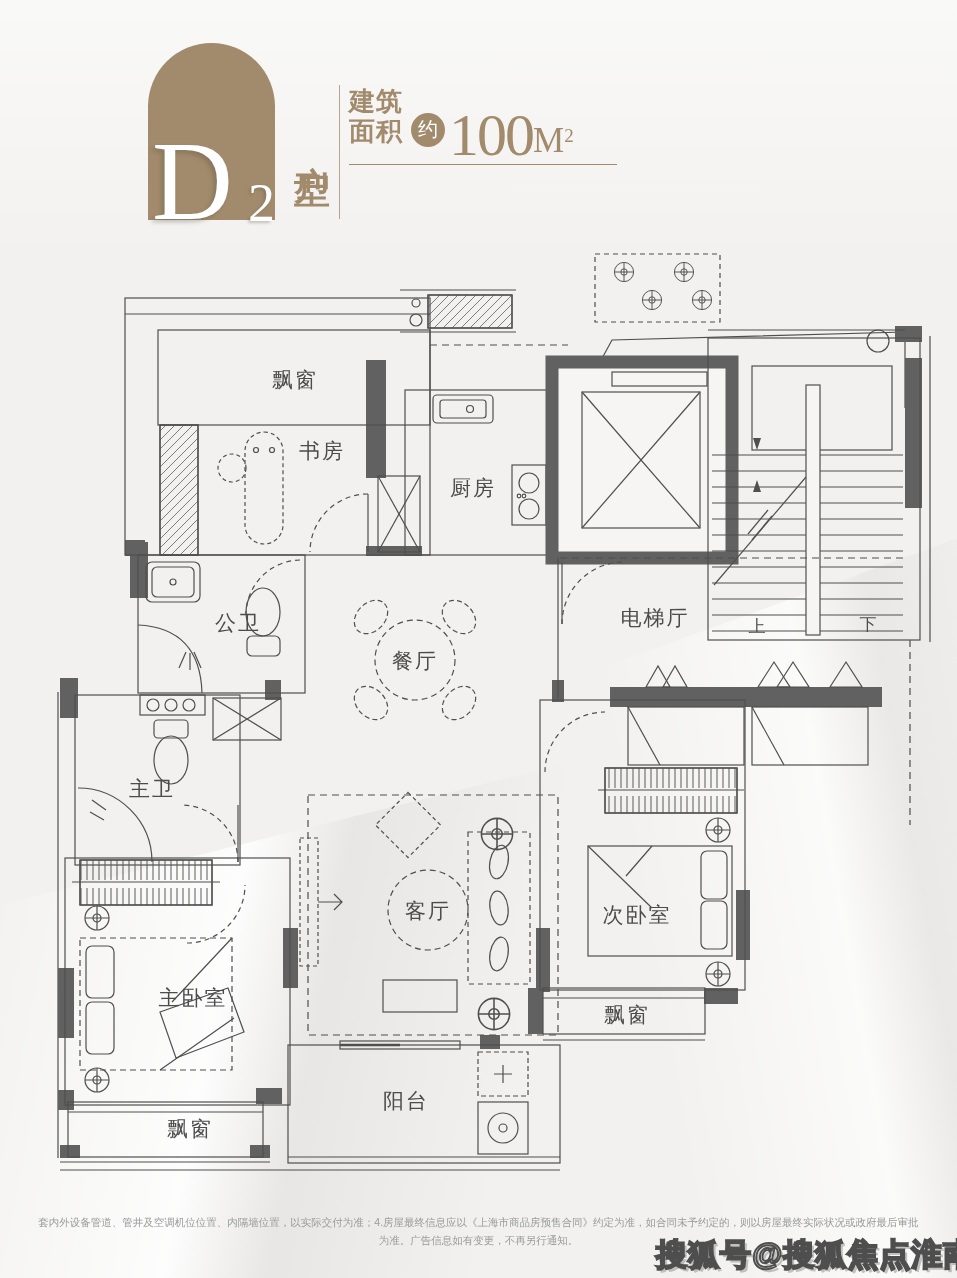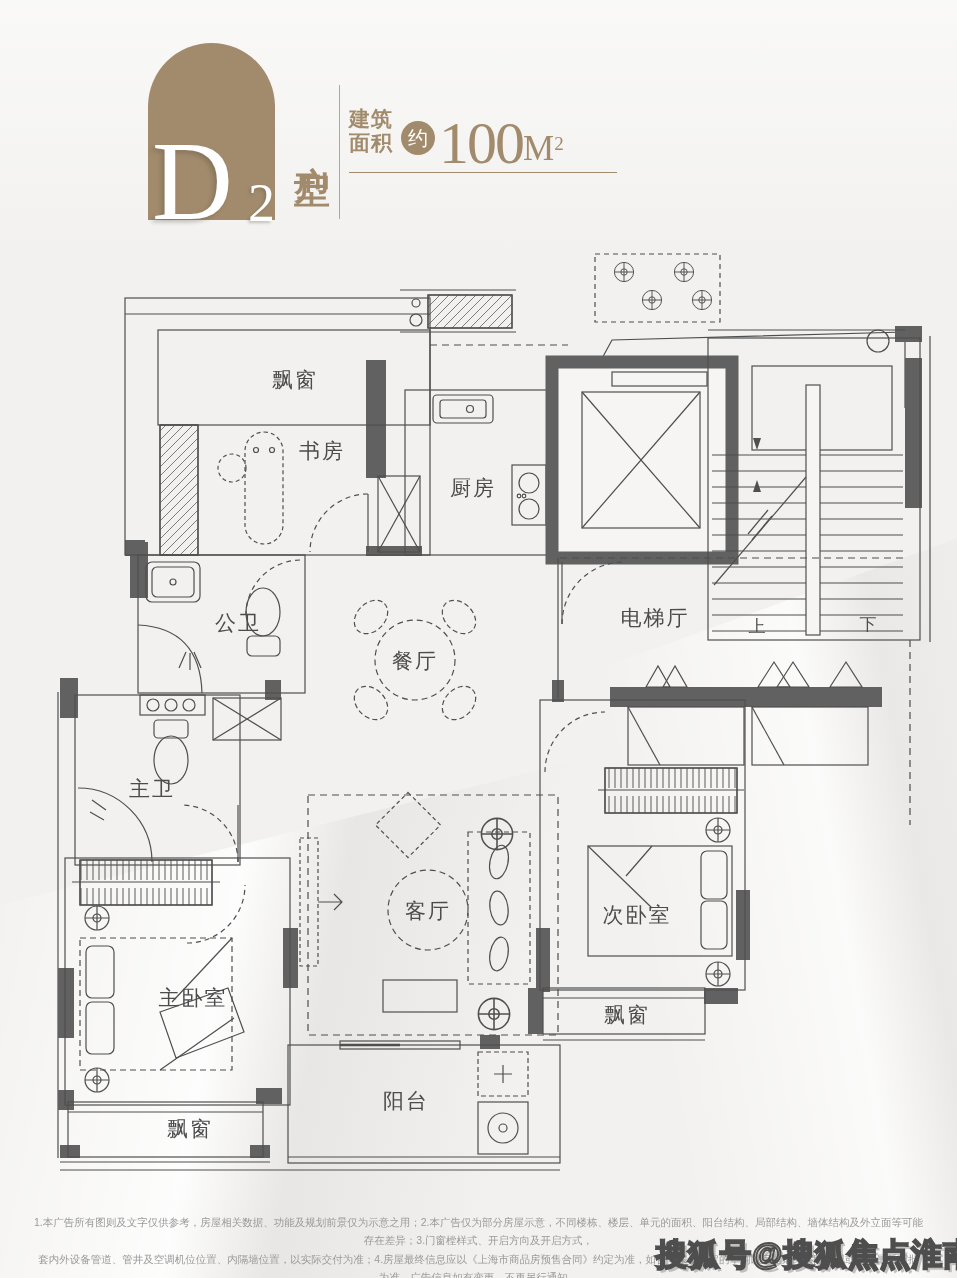--- a/index.html
+++ b/index.html
@@ -28,22 +28,22 @@
     color:#ffffff;text-shadow:-3px 3px 4px rgba(90,80,66,.35);}
   .code-digit{position:absolute;left:130px;bottom:0px;
     font-family:"Liberation Serif",serif;font-size:54px;line-height:.8;
     color:#ffffff;text-shadow:-2px 2px 3px rgba(90,80,66,.3);}
   .code-suffix{position:absolute;left:176px;top:94px;
     writing-mode:vertical-rl;font-size:36px;line-height:1;letter-spacing:6px;
     color:#a28b6c;font-family:"Liberation Serif",serif;font-weight:bold;}
   .vline{position:absolute;left:221px;top:42px;width:1px;height:134px;background:#a28b6c;opacity:.75;}
   .hright{position:absolute;left:231px;top:44px;width:282px;color:#a28b6c;}
   .hrow1{display:flex;align-items:flex-end;}
-  .area-label{font-size:21px;line-height:1.15;padding-bottom:13px;letter-spacing:1px;
-    font-family:"Liberation Serif",serif;font-weight:bold;margin-top:20px;}
+  .area-label{font-size:26px;line-height:1.15;padding-bottom:13px;letter-spacing:1px;
+    font-family:"Liberation Serif",serif;font-weight:bold;}
   .approx-circle{width:34px;height:34px;border-radius:50%;background:#a28b6c;color:#fff;
     font-size:20px;display:flex;align-items:center;justify-content:center;
     margin:0 4px 13px 8px;font-family:"Liberation Serif",serif;}
   .area-value{font-family:"Liberation Serif",serif;font-size:60px;line-height:.82;letter-spacing:-2px;}
   .area-unit{font-family:"Liberation Serif",serif;font-size:35px;line-height:1;padding-bottom:2px;}
   .area-unit sup{font-size:19px;vertical-align:10px;}
   .hunderline{border-bottom:1px solid #a28b6c;margin-top:4px;width:268px;}
   .layout-summary{font-family:"Liberation Serif",serif;font-weight:bold;
     font-size:41px;letter-spacing:4px;margin-top:12px;white-space:nowrap;}
 
@@ -341,17 +341,16 @@
     <text class="rm" x="428" y="678">客厅</text>
     <text class="rm" x="637" y="682">次卧室</text>
     <text class="rm" x="193" y="765">主卧室</text>
     <text class="rm" x="627" y="782">飘窗</text>
     <text class="rm" x="190" y="896">飘窗</text>
     <text class="rm" x="406" y="868">阳台</text>
   </g>
 </svg>
 
 <div class="disclaimer">
-  <div>1.本广告所有图则及文字仅供参考，房屋相关数据、功能及规划前景仅为示意之用；2.本广告仅为部分房屋示意，不同楼栋、楼层、单元的面积、阳台结构、局部结构、墙体结构及外立面等可能存在差异；3.门窗樘样式、开启方向及开启方式，</div>
   <div>套内外设备管道、管井及空调机位位置、内隔墙位置，以实际交付为准；4.房屋最终信息应以《上海市商品房预售合同》约定为准，如合同未予约定的，则以房屋最终实际状况或政府最后审批为准。广告信息如有变更，不再另行通知。</div>
 </div>
 
 <div class="watermark">搜狐号@搜狐焦点淮南站</div>
 
 </body></html>

